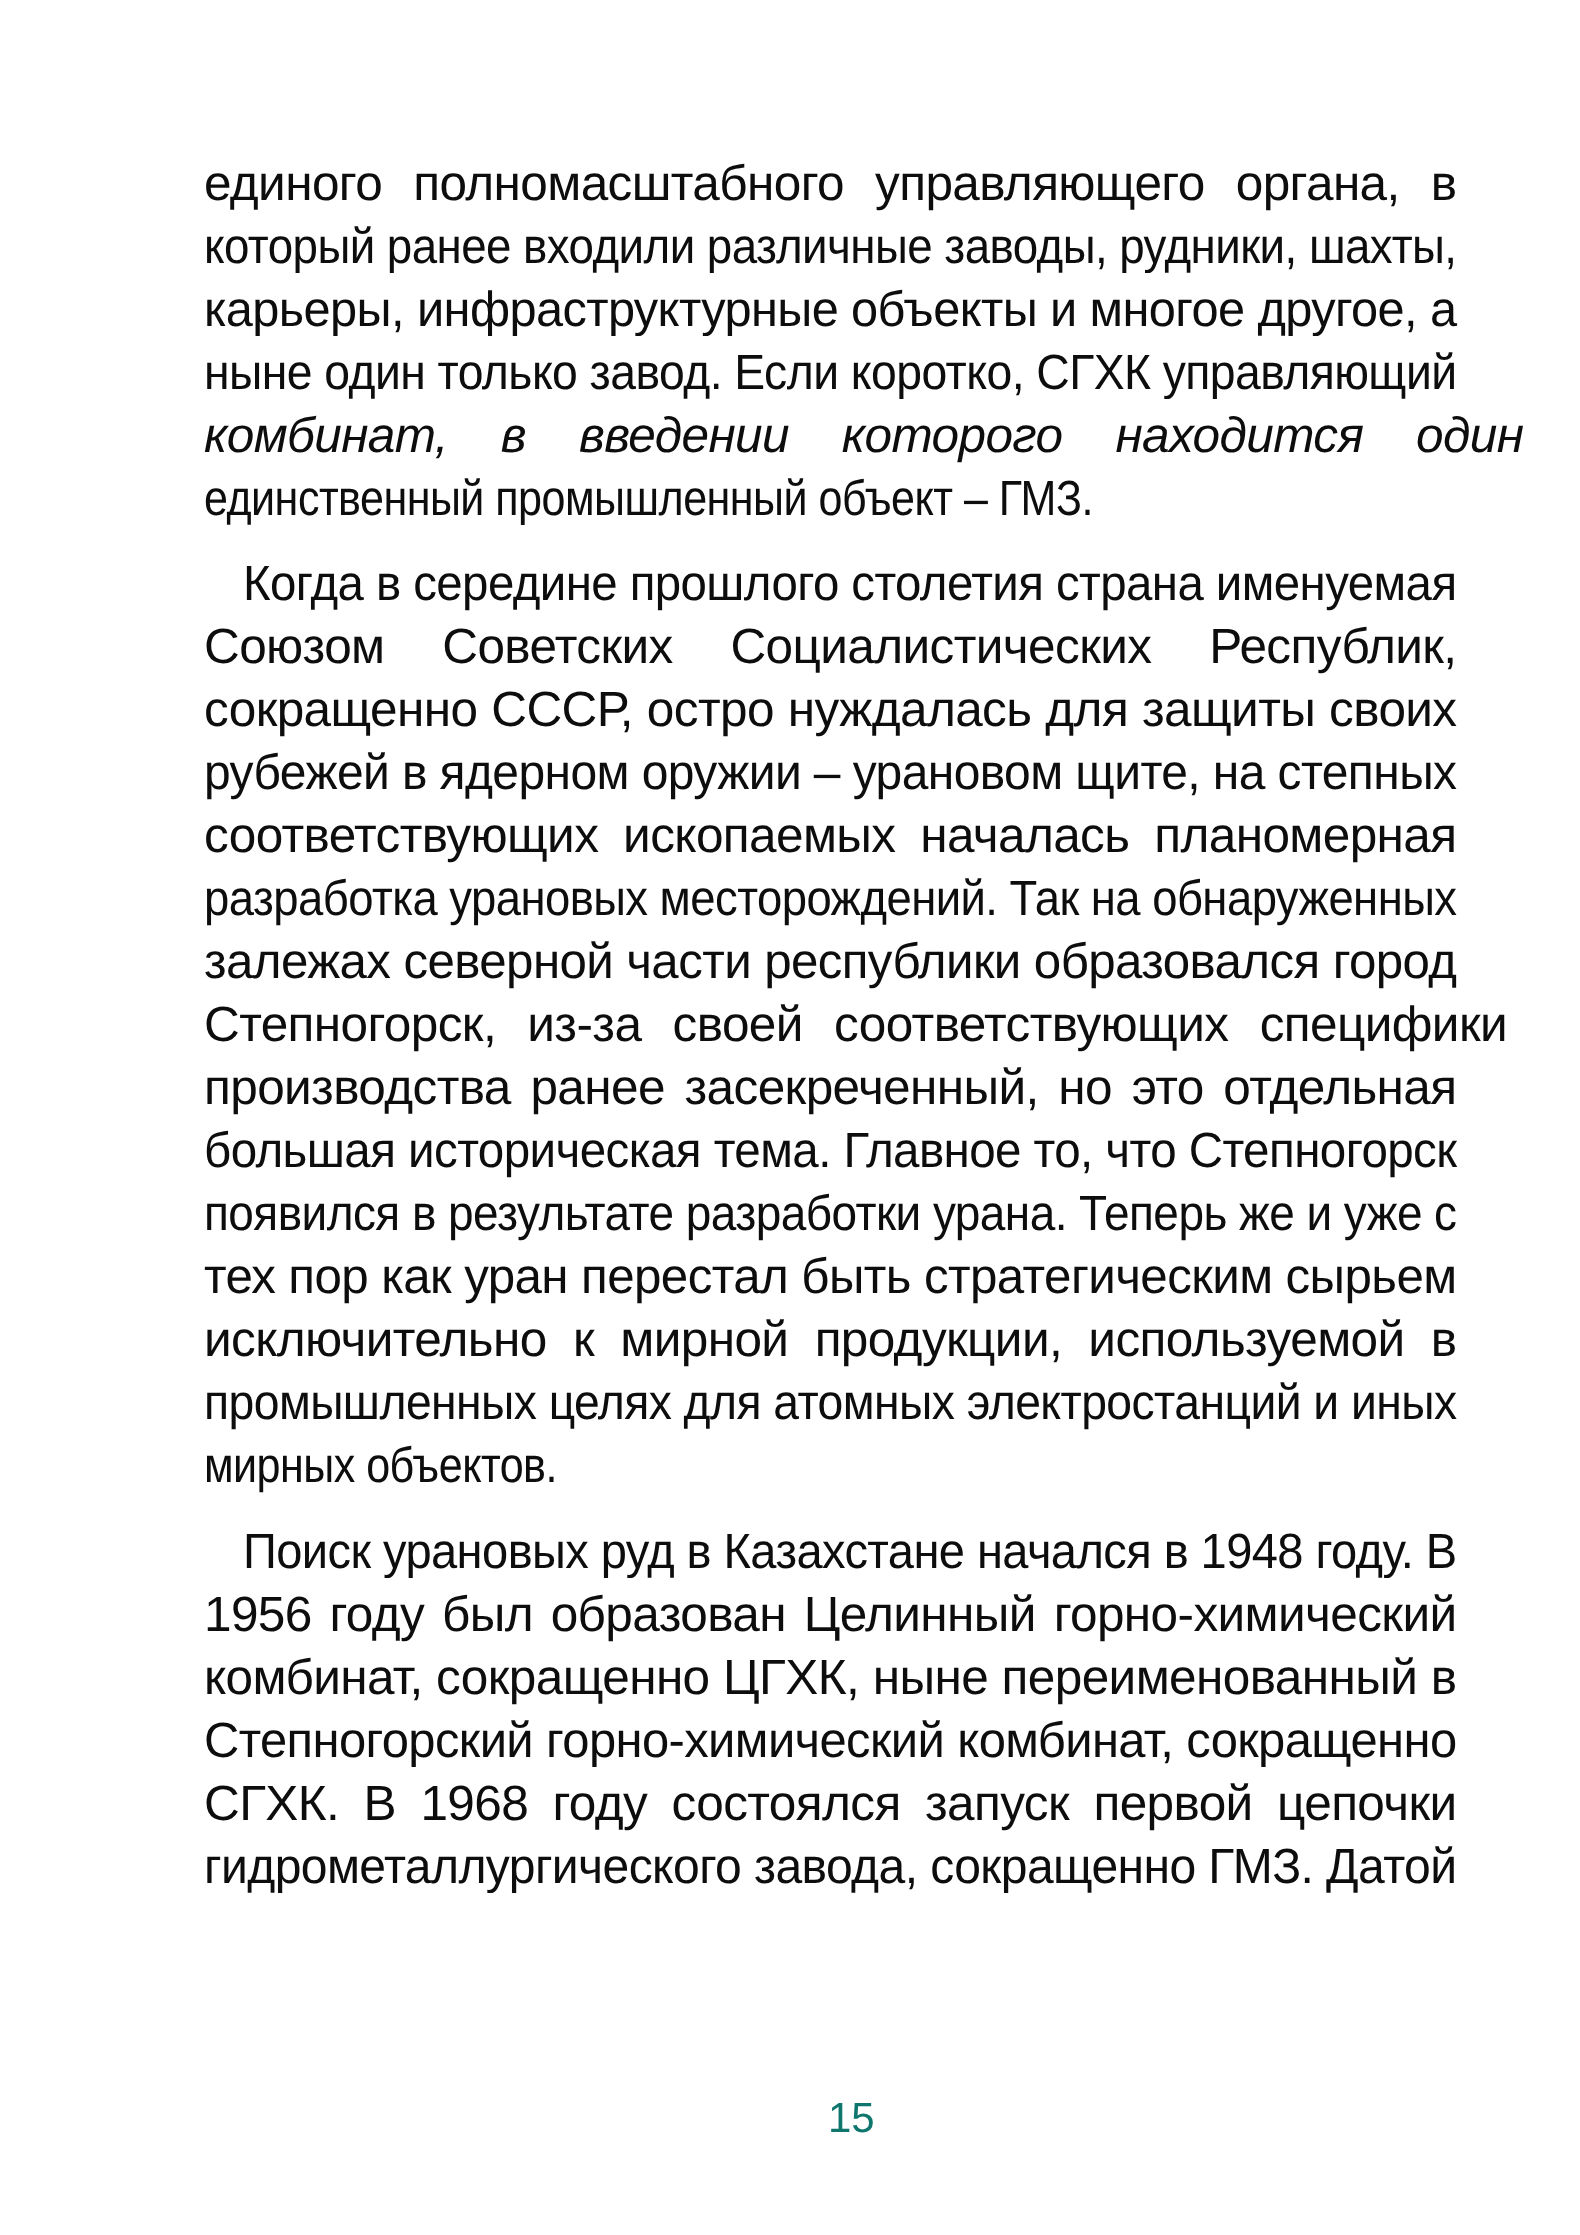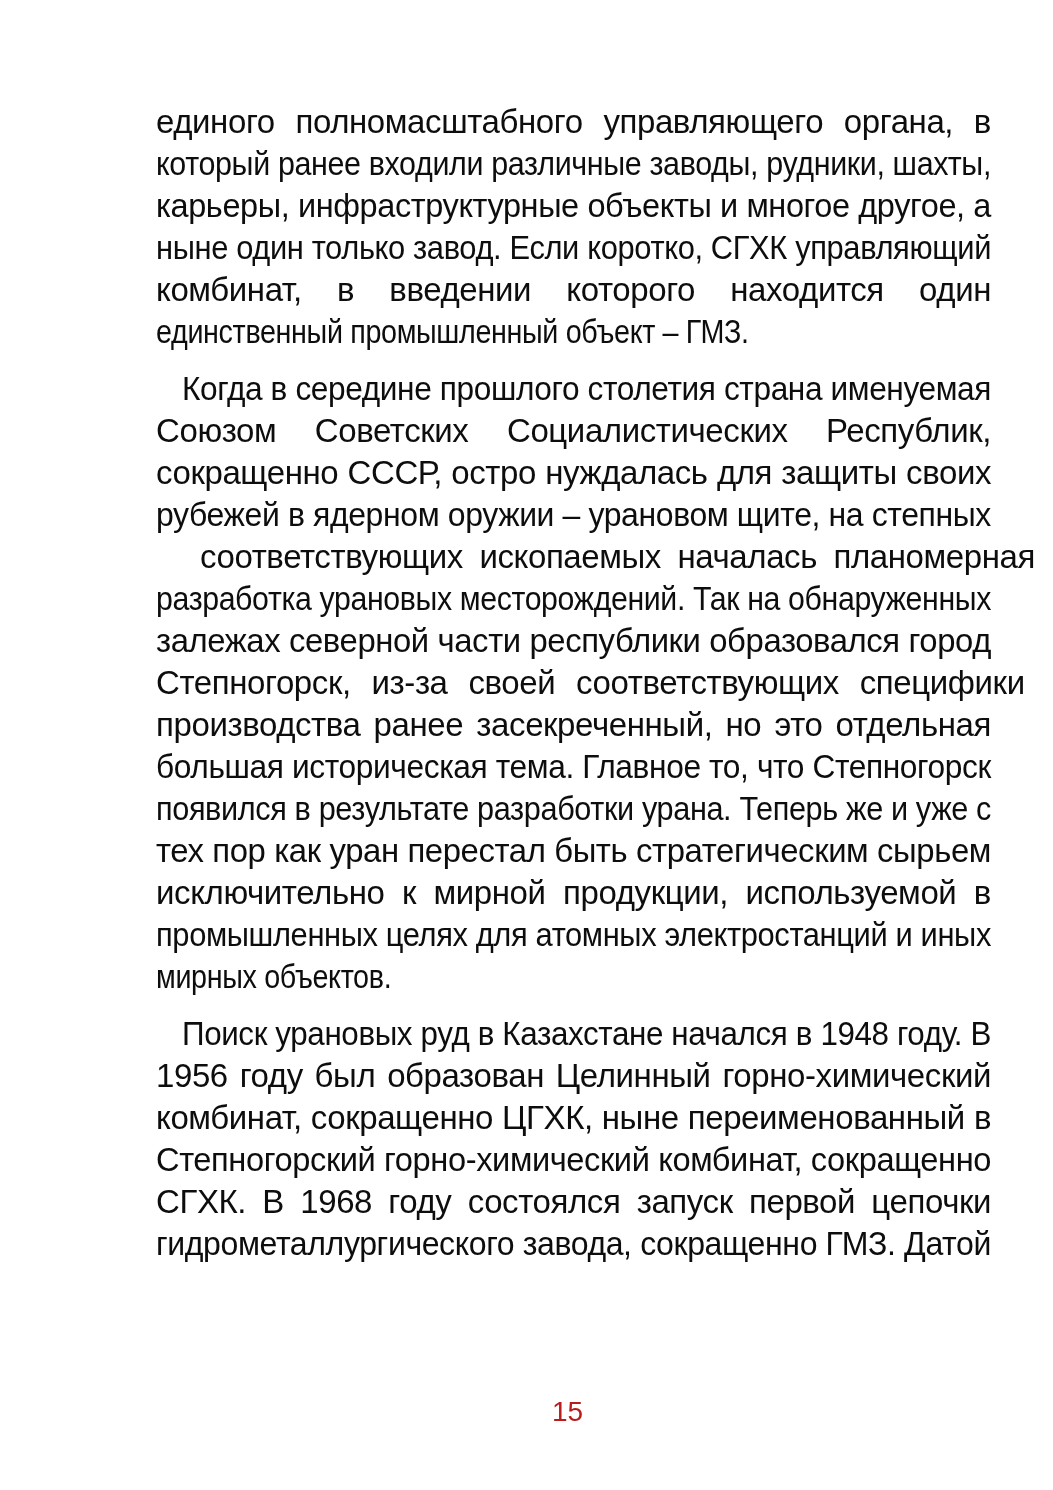--- a/index.html
+++ b/index.html
@@ -15,21 +15,21 @@
   }
   .page {
     position: relative;
     width: 1053px;
     height: 1490px;
     background: #ffffff;
     color: #0d0d0d;
   }
   .text-column {
     position: absolute;
-    left: 156px;
+    left: 136px;
     top: 101px;
     width: 835px;
   }
   .para {
     margin: 0 0 15px 0;
   }
   .line {
     height: 42px;
     line-height: 42px;
     font-size: 33px;
@@ -47,42 +47,42 @@
   }
   .page-number {
     position: absolute;
     left: 150px;
     width: 835px;
     top: 1392px;
     height: 40px;
     line-height: 40px;
     text-align: center;
     font-size: 28px;
-    color: #b91c1c;
+    color: #0f766e;
   }
 </style>
 </head>
 <body style="background: rgb(255, 255, 255);">
 
 <div class="page" style="color: rgb(13, 13, 13);">
   <div class="text-column">
       <div class="para">
         <div class="line"><span class="line-text" style="word-spacing: 11.95px;">единого полномасштабного управляющего органа, в</span></div>
         <div class="line"><span class="line-text" style="word-spacing: 0px; transform: scaleX(0.9233);">который ранее входили различные заводы, рудники, шахты,</span></div>
         <div class="line"><span class="line-text" style="word-spacing: 0px; transform: scaleX(0.9843);">карьеры, инфраструктурные объекты и многое другое, а</span></div>
         <div class="line"><span class="line-text" style="word-spacing: 0px; transform: scaleX(0.9357);">ныне один только завод. Если коротко, СГХК управляющий</span></div>
-        <div class="line"><span class="line-text" style="word-spacing: 26.47px;">комбинат, в введении которого находится один</span></div>
+        <div class="line"><span class="line-text" style="word-spacing: 26.47px; font-style: italic;">комбинат, в введении которого находится один</span></div>
         <div class="line last"><span class="line-text" style="word-spacing: 0px; transform: scaleX(0.87);">единственный промышленный объект – ГМЗ.</span></div>
       </div>
       <div class="para">
         <div class="line indent"><span class="line-text" style="word-spacing: 0px; transform: scaleX(0.958);">Когда в середине прошлого столетия страна именуемая</span></div>
         <div class="line"><span class="line-text" style="word-spacing: 29.74px;">Союзом Советских Социалистических Республик,</span></div>
         <div class="line"><span class="line-text" style="word-spacing: 0.48px;">сокращенно СССР, остро нуждалась для защиты своих</span></div>
         <div class="line"><span class="line-text" style="word-spacing: 0px; transform: scaleX(0.9688);">рубежей в ядерном оружии – урановом щите, на степных</span></div>
-        <div class="line"><span class="line-text" style="word-spacing: 7.74px; margin-left: 44px;">соответствующих ископаемых началась планомерная</span></div>
+        <div class="line"><span class="line-text" style="word-spacing: 7.74px;">соответствующих ископаемых началась планомерная</span></div>
         <div class="line"><span class="line-text" style="word-spacing: 0px; transform: scaleX(0.9181);">разработка урановых месторождений. Так на обнаруженных</span></div>
         <div class="line"><span class="line-text" style="word-spacing: 0px; transform: scaleX(0.9951);">залежах северной части республики образовался город</span></div>
         <div class="line"><span class="line-text" style="word-spacing: 12.07px;">Степногорск, из-за своей соответствующих специфики</span></div>
         <div class="line"><span class="line-text" style="word-spacing: 4.33px;">производства ранее засекреченный, но это отдельная</span></div>
         <div class="line"><span class="line-text" style="word-spacing: 0px; transform: scaleX(0.9602);">большая историческая тема. Главное то, что Степногорск</span></div>
         <div class="line"><span class="line-text" style="word-spacing: 0px; transform: scaleX(0.9287);">появился в результате разработки урана. Теперь же и уже с</span></div>
         <div class="line"><span class="line-text" style="word-spacing: 0px; transform: scaleX(0.9963);">тех пор как уран перестал быть стратегическим сырьем</span></div>
         <div class="line"><span class="line-text" style="word-spacing: 8.73px;">исключительно к мирной продукции, используемой в</span></div>
         <div class="line"><span class="line-text" style="word-spacing: 0px; transform: scaleX(0.9352);">промышленных целях для атомных электростанций и иных</span></div>
         <div class="line last"><span class="line-text" style="word-spacing: 0px; transform: scaleX(0.87);">мирных объектов.</span></div>

